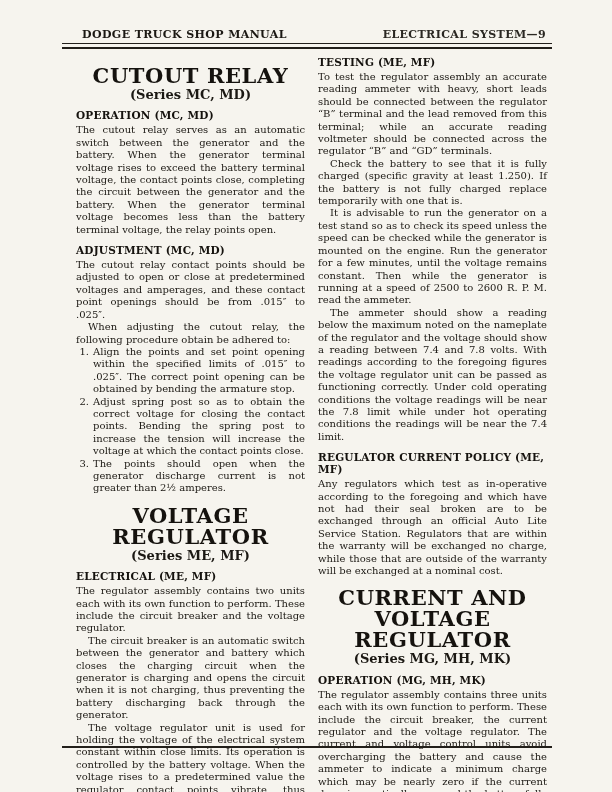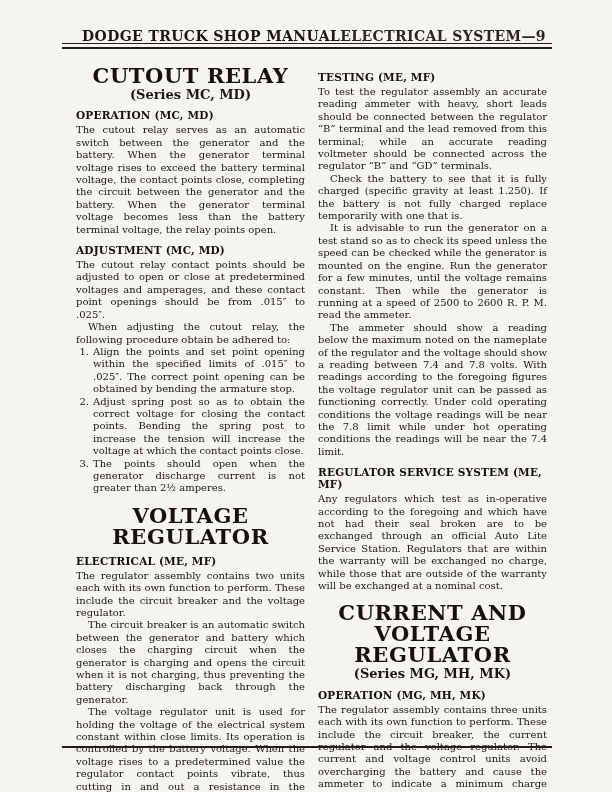--- a/index.html
+++ b/index.html
@@ -12,21 +12,21 @@
   .page{
     position:relative;
     width:612px;height:792px;
     background:#f6f4ee;
     overflow:hidden;
   }
   
   .running-head{
     position:absolute;top:28px;left:82px;right:66px;
     display:flex;justify-content:space-between;align-items:baseline;
-    font-weight:bold;font-size:14px;letter-spacing:.4px;
+    font-weight:bold;font-size:11px;letter-spacing:.4px;
   }
   .running-head .rh-right{font-weight:600;color:#2a2722;text-align:right;}
   .double-rule{
     position:absolute;top:43px;left:62px;width:490px;height:3px;
     border-top:1.5px solid #221f1a;
     border-bottom:2.5px solid #221f1a;
   }
   .bottom-rule{
     position:absolute;top:746px;left:62px;width:490px;
     border-top:2px solid #221f1a;
@@ -41,21 +41,21 @@
   }
   h1.first{margin-top:5px;}
   .series{
     text-align:center;font-weight:bold;font-size:13px;
     margin:0 0 7px 0;color:#1b1813;
   }
   h3{
     font-size:10.5px;line-height:12px;font-weight:bold;
     letter-spacing:.2px;margin:8px 0 3px 0;color:#15120e;
   }
-  h3.first{margin-top:17px;}
+  h3.first{margin-top:2px;}
   p{margin:0;text-align:justify;}
   p.indent{text-indent:12px;}
   .steps{margin:0 0 2px 0;}
   .step{display:flex;}
   .step .num{flex:none;width:13px;text-align:right;padding-right:4px;}
   .step .txt{flex:1;text-align:justify;}
 </style>
 </head>
 <body>
 
@@ -88,37 +88,38 @@
         <span class="num">2.</span>
         <span class="txt">Adjust spring post so as to obtain the correct voltage for closing the contact points. Bending the spring post to increase the tension will increase the voltage at which the contact points close.</span>
       </div>
       <div class="step">
         <span class="num">3.</span>
         <span class="txt">The points should open when the generator discharge current is not greater than 2½ amperes.</span>
       </div>
     </div>
 
     <h1>VOLTAGE REGULATOR</h1>
+    <div class="series">(Series ME, MF)</div>
 
     <h3>ELECTRICAL (ME, MF)</h3>
     <p>The regulator assembly contains two units each with its own function to perform.  These include the circuit breaker and the voltage regulator.</p>
     <p class="indent">The circuit breaker is an automatic switch between the generator and battery which closes the charging circuit when the generator is charging and opens the circuit when it is not charging, thus preventing the battery discharging back through the generator.</p>
     <p class="indent">The voltage regulator unit is used for holding the voltage of the electrical system constant within close limits. Its operation is controlled by the battery voltage. When the voltage rises to a predetermined value the regulator contact points vibrate, thus cutting in and out a resistance in the generator field circuit.</p>
 
   </div>
 
   <div class="col col-right">
 
     <h3 class="first">TESTING (ME, MF)</h3>
     <p>To test the regulator assembly an accurate reading ammeter with heavy, short leads should be connected between the regulator “B” terminal and the lead removed from this terminal; while an accurate reading voltmeter should be connected across the regulator “B” and “GD” terminals.</p>
     <p class="indent">Check the battery to see that it is fully charged (specific gravity at least 1.250). If the battery is not fully charged replace temporarily with one that is.</p>
     <p class="indent">It is advisable to run the generator on a test stand so as to check its speed unless the speed can be checked while the generator is mounted on the engine.  Run the generator for a few minutes, until the voltage remains constant. Then while the generator is running at a speed of 2500 to 2600 R. P. M. read the ammeter.</p>
     <p class="indent">The ammeter should show a reading below the maximum noted on the nameplate of the regulator and the voltage should show a reading between 7.4 and 7.8 volts. With readings according to the foregoing figures the voltage regulator unit can be passed as functioning correctly.  Under cold operating conditions the voltage readings will be near the 7.8 limit while under hot operating conditions the readings will be near the 7.4 limit.</p>
 
-    <h3>REGULATOR SERVICE SYSTEM (ME, MF)</h3>
+    <h3>REGULATOR CURRENT POLICY (ME, MF)</h3>
     <p>Any regulators which test as in-operative according to the foregoing and which have not had their seal broken are to be exchanged through an official Auto Lite Service Station. Regulators that are within the warranty will be exchanged no charge, while those that are outside of the warranty will be exchanged at a nominal cost.</p>
 
     <h1><span>CURRENT AND</span><br><span>VOLTAGE REGULATOR</span></h1>
     <div class="series">(Series MG, MH, MK)</div>
 
     <h3>OPERATION (MG, MH, MK)</h3>
     <p>The regulator assembly contains three units each with its own function to perform.  These include the circuit breaker, the current regulator and the voltage regulator. The current and voltage control units avoid overcharging the battery and cause the ammeter to indicate a minimum charge which may be nearly zero if the current draw is practically zero and the battery fully charged. It will indicate “charge”</p>
 
   </div>
 

